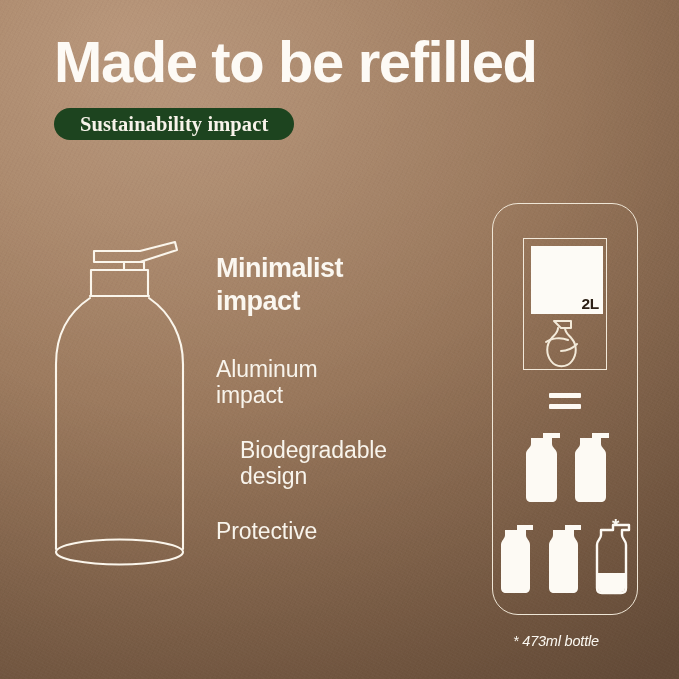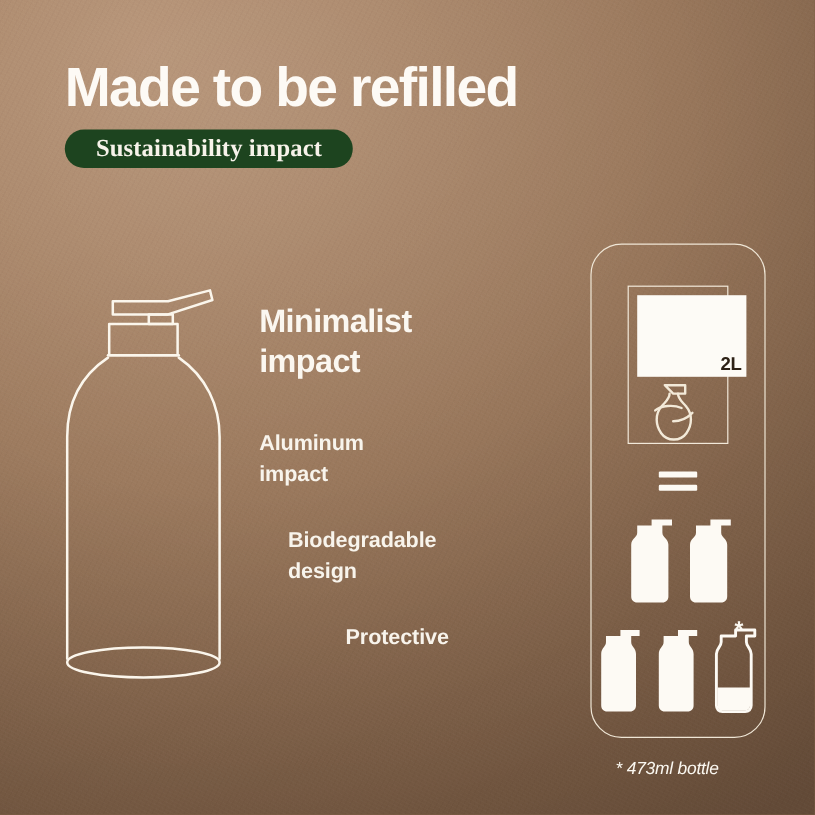--- a/index.html
+++ b/index.html
@@ -31,23 +31,23 @@
     position: absolute;
     inset: 0;
     pointer-events: none;
     background: radial-gradient(120% 100% at 30% 15%, rgba(255,255,255,.06) 0%, rgba(0,0,0,0) 45%, rgba(0,0,0,.13) 100%);
   }
 
   
   .headline {
     position: absolute;
     left: 54px;
-    top: 46px;
+    top: 36px;
     width: 600px;
-    font-size: 46px;
+    font-size: 58px;
     line-height: 52px;
     font-weight: 700;
     letter-spacing: -1.4px;
     color: #fdfaf5;
     white-space: nowrap;
   }
   .badge {
     position: absolute;
     left: 54px;
     top: 108px;
@@ -84,29 +84,29 @@
   }
   .col h2 {
     margin: 0;
     font-size: 27px;
     line-height: 33px;
     font-weight: 700;
     letter-spacing: -.5px;
   }
   .feat {
     margin-top: 28px;
-    font-size: 18px;
+    font-size: 23px;
     line-height: 25.5px;
-    font-weight: 700;
+    font-weight: 400;
     letter-spacing: -.1px;
     color: #f8f4ec;
   }
   .feat.f1 { margin-top: 39px; }
   .feat.f2 { margin-top: 30px; margin-left: 24px; }
-  .feat.f3 { margin-top: 30px; text-align: center; }
+  .feat.f3 { margin-top: 30px; }
 
   
   .panel {
     position: absolute;
     left: 492px;
     top: 203px;
     width: 146px;
     height: 412px;
     border: 1.6px solid #efe6d6;
     border-radius: 26px;
@@ -118,21 +118,21 @@
     top: 238px;
     width: 84px;
     height: 132px;
     border: 1.8px solid #f2e9da;
     box-sizing: border-box;
   }
   .twoL {
     position: absolute;
     left: 531px;
     top: 246px;
-    width: 91px;
+    width: 72px;
     height: 68px;
     background: #fdfbf6;
   }
   .twoL span {
     position: absolute;
     right: 4px;
     bottom: 1px;
     font-size: 15.5px;
     font-weight: 700;
     color: #2d2116;

